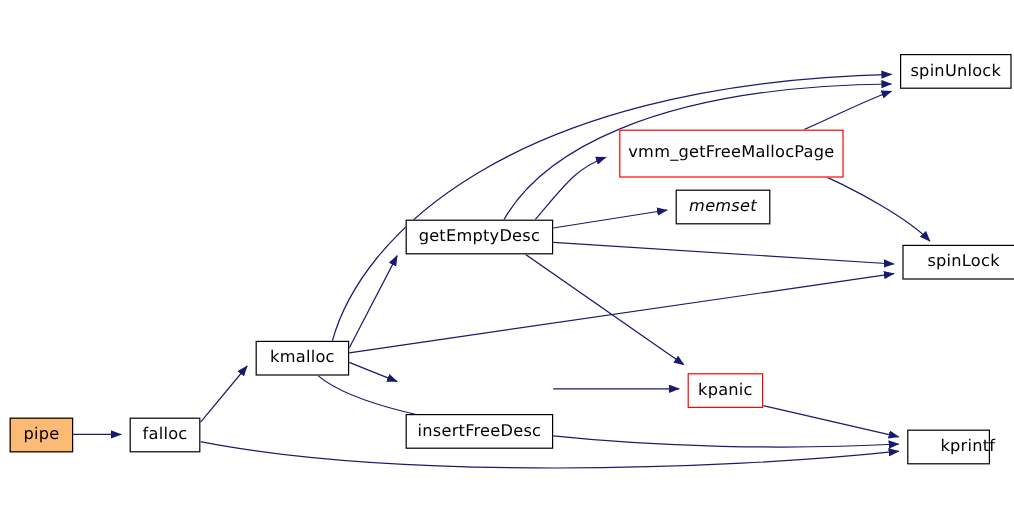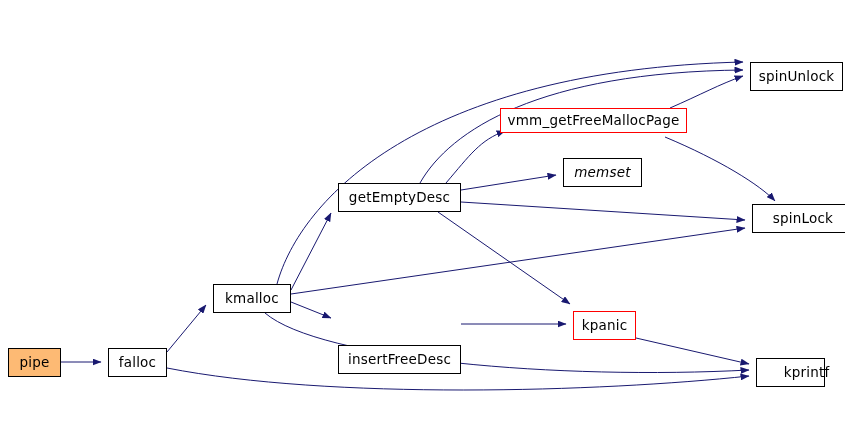--- a/index.html
+++ b/index.html
@@ -90,30 +90,30 @@
       </div>
       <div class="node" style="left: 213px; top: 284px; width: 78px; height: 29px;">
         <span class="node-label">kmalloc</span>
       </div>
       <div class="node" style="left: 338px; top: 183px; width: 123px; height: 29px;">
         <span class="node-label">getEmptyDesc</span>
       </div>
       <div class="node" style="left: 338px; top: 309px; width: 123px; height: 29px; margin-top: 36px;">
         <span class="node-label">insertFreeDesc</span>
       </div>
-      <div class="node accent-red" style="left: 500px; top: 108px; width: 187px; height: 25px;">
+      <div class="node accent-red" style="left: 516px; top: 108px; width: 187px; height: 40px;">
         <span class="node-label">vmm_getFreeMallocPage</span>
       </div>
       <div class="node" style="left: 563px; top: 158px; width: 79px; height: 29px; font-style: italic;">
         <span class="node-label">memset</span>
       </div>
       <div class="node accent-red" style="left: 573px; top: 311px; width: 63px; height: 29px;">
         <span class="node-label">kpanic</span>
       </div>
-      <div class="node" style="left: 750px; top: 62px; width: 93px; height: 29px;">
+      <div class="node" style="left: 750px; top: 45px; width: 93px; height: 29px;">
         <span class="node-label">spinUnlock</span>
       </div>
       <div class="node" style="left: 752px; top: 204px; width: 102px; height: 29px;">
         <span class="node-label">spinLock</span>
       </div>
       <div class="node" style="left: 756px; top: 358px; width: 69px; height: 29px; padding-left: 32px;">
         <span class="node-label">kprintf</span>
       </div>
     </div>
 

